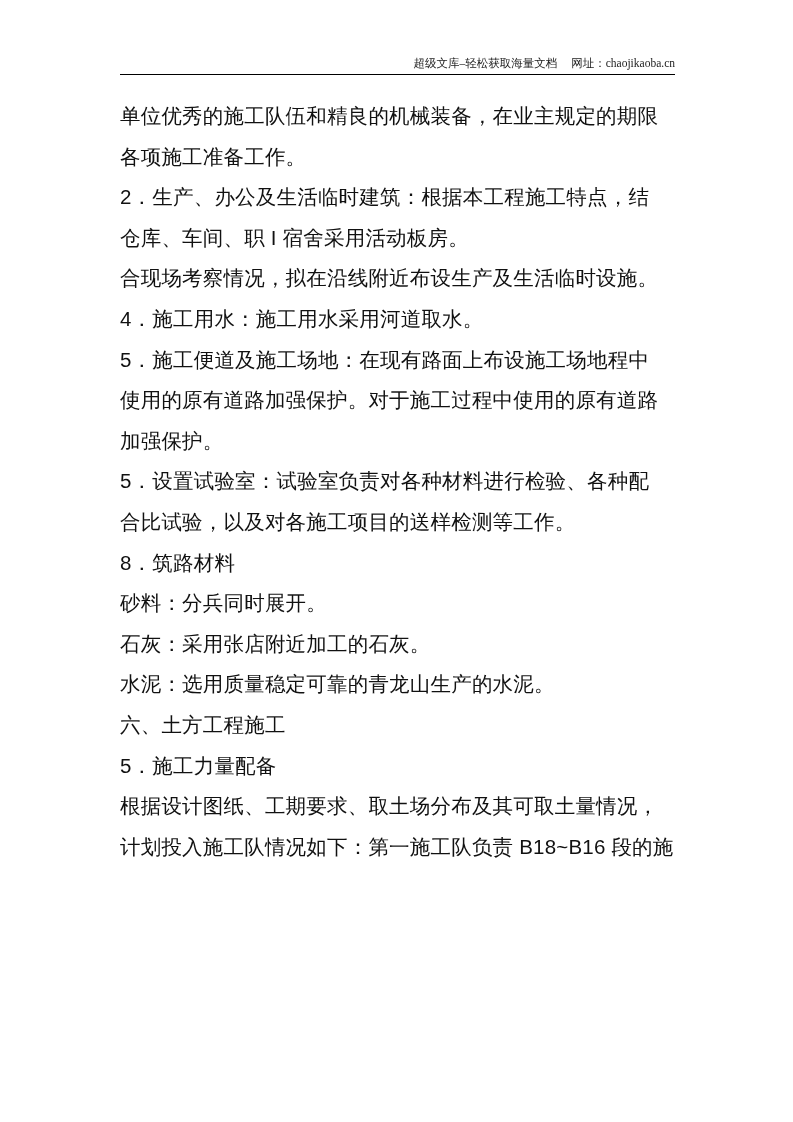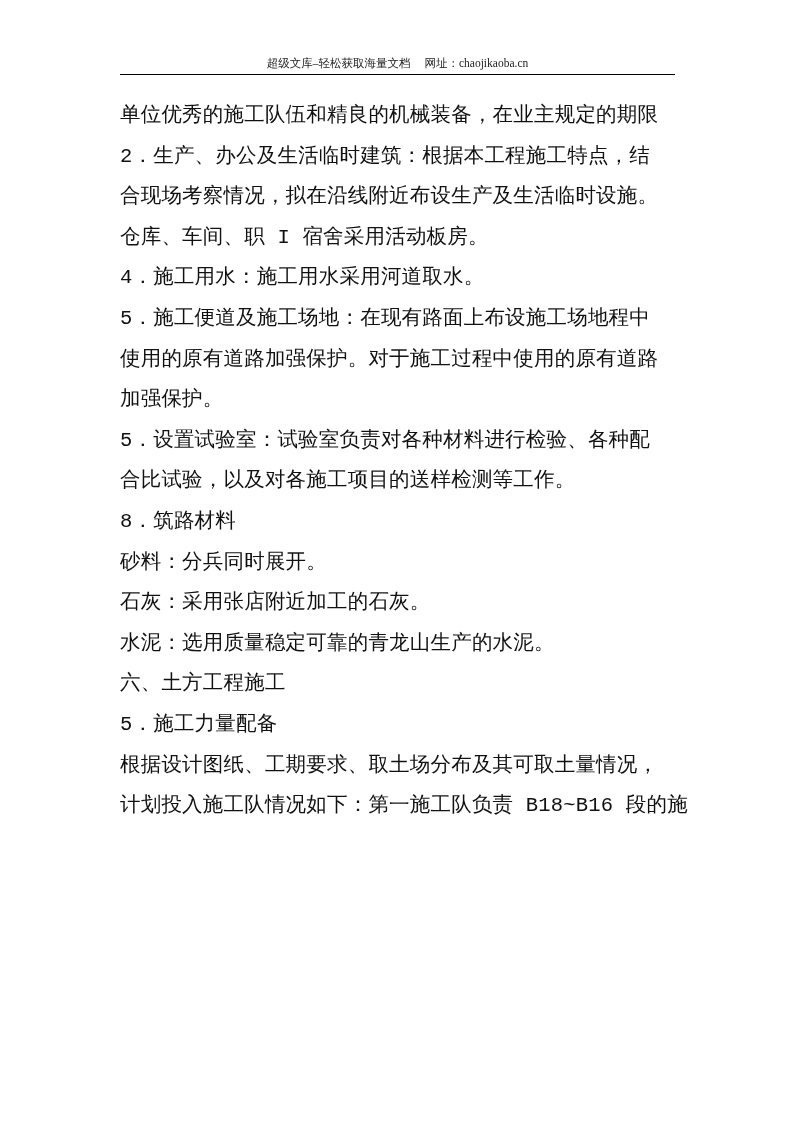--- a/index.html
+++ b/index.html
@@ -14,21 +14,21 @@
       overflow: hidden;
       font-family: "DejaVu Serif", "Liberation Serif", serif;
       color: #111111;
     }
     .header {
       position: absolute;
       left: 120px;
       top: 56px;
       width: 555px;
       height: 18px;
-      text-align: center;
+      text-align: right;
       font-size: 11.5px;
       color: #222222;
       white-space: nowrap;
       font-family: "Liberation Serif", "DejaVu Serif", serif;
     }
     .header .gap { display: inline-block; width: 14px; }
     .rule {
       position: absolute;
       left: 120px;
       top: 74px;
@@ -41,37 +41,38 @@
       left: 120px;
       top: 96px;
       width: 560px;
     }
     .line {
       height: 40.6px;
       line-height: 40.6px;
       font-size: 20.5px;
       white-space: nowrap;
       letter-spacing: 0.2px;
-      font-family: Liberation Mono, monospace;
+      font-family: Liberation Sans, sans-serif;
       font-weight: normal;
     }
   </style>
 </head>
 <body>
 
 <div class="header">
   <span>超级文库–轻松获取海量文档</span><span class="gap"></span><span>网址：chaojikaoba.cn</span>
 </div>
 <div class="rule"></div>
 
 <div class="body">
   <div class="line">单位优秀的施工队伍和精良的机械装备，在业主规定的期限</div>
+  <div class="line">各项施工准备工作。</div>
   <div class="line">2．生产、办公及生活临时建筑：根据本工程施工特点，结</div>
+  <div class="line">仓库、车间、职 I 宿舍采用活动板房。</div>
   <div class="line">合现场考察情况，拟在沿线附近布设生产及生活临时设施。</div>
-  <div class="line">仓库、车间、职 I 宿舍采用活动板房。</div>
   <div class="line">4．施工用水：施工用水采用河道取水。</div>
   <div class="line">5．施工便道及施工场地：在现有路面上布设施工场地程中</div>
   <div class="line">使用的原有道路加强保护。对于施工过程中使用的原有道路</div>
   <div class="line">加强保护。</div>
   <div class="line">5．设置试验室：试验室负责对各种材料进行检验、各种配</div>
   <div class="line">合比试验，以及对各施工项目的送样检测等工作。</div>
   <div class="line">8．筑路材料</div>
   <div class="line">砂料：分兵同时展开。</div>
   <div class="line">石灰：采用张店附近加工的石灰。</div>
   <div class="line">水泥：选用质量稳定可靠的青龙山生产的水泥。</div>

